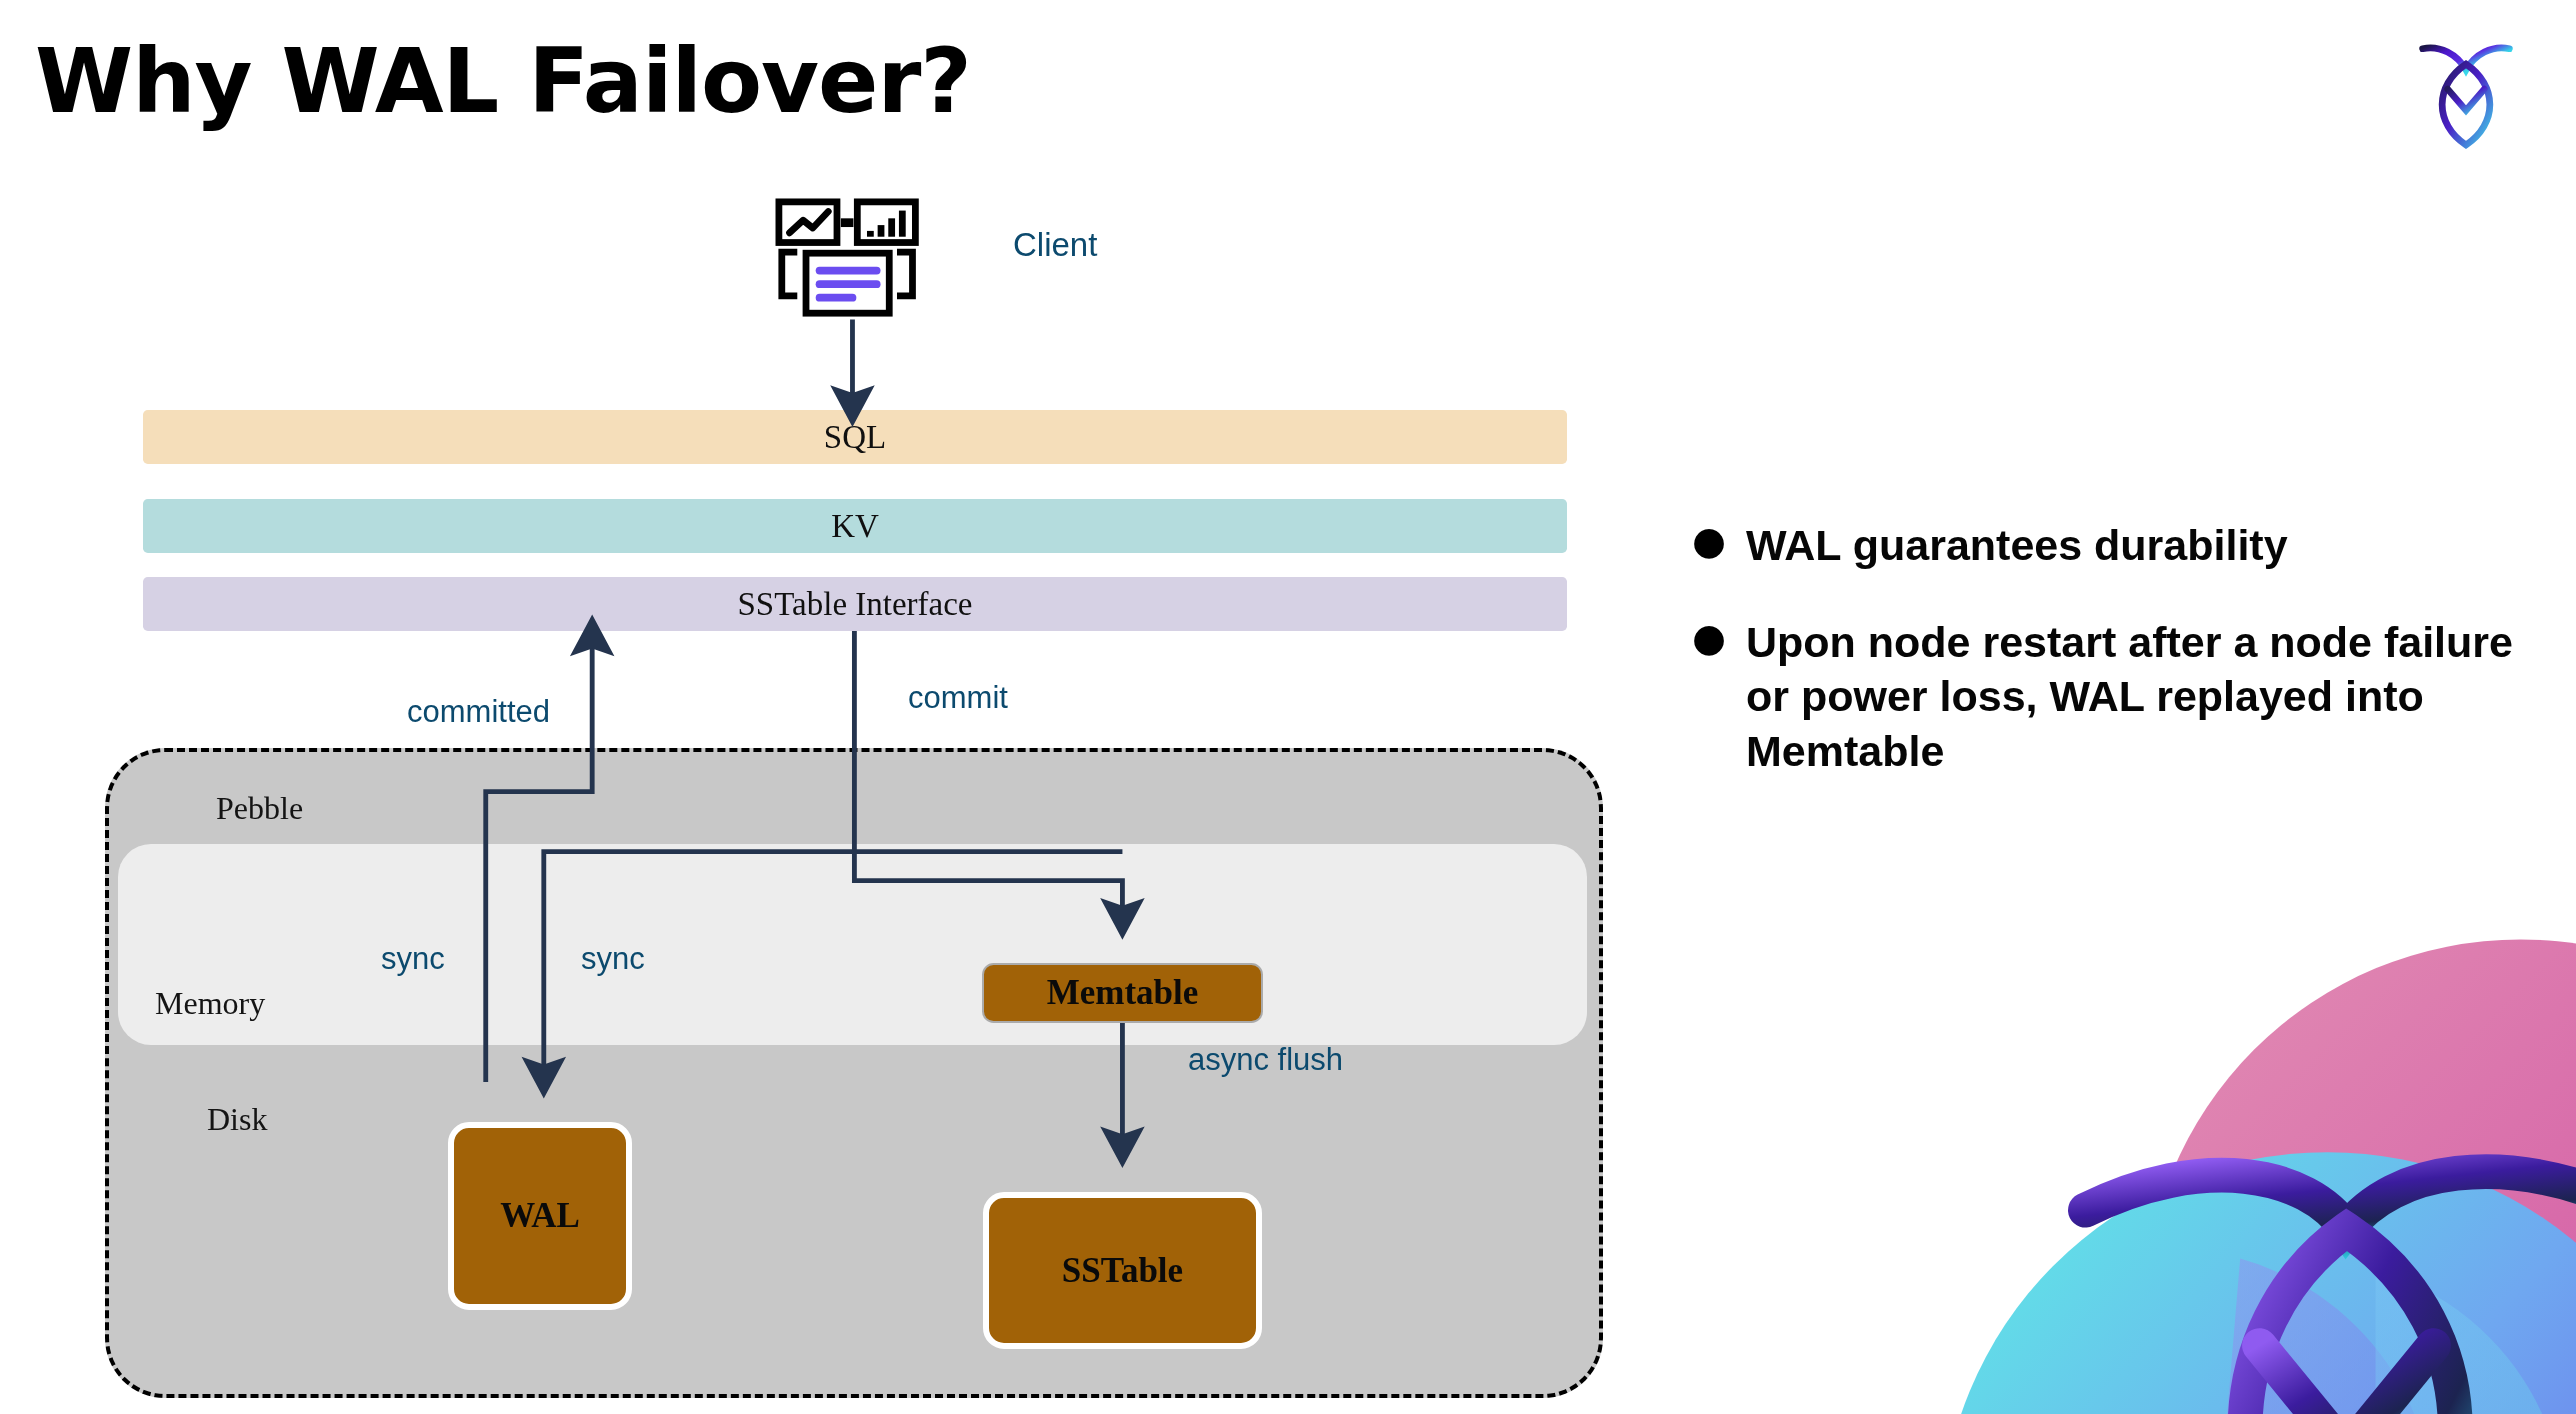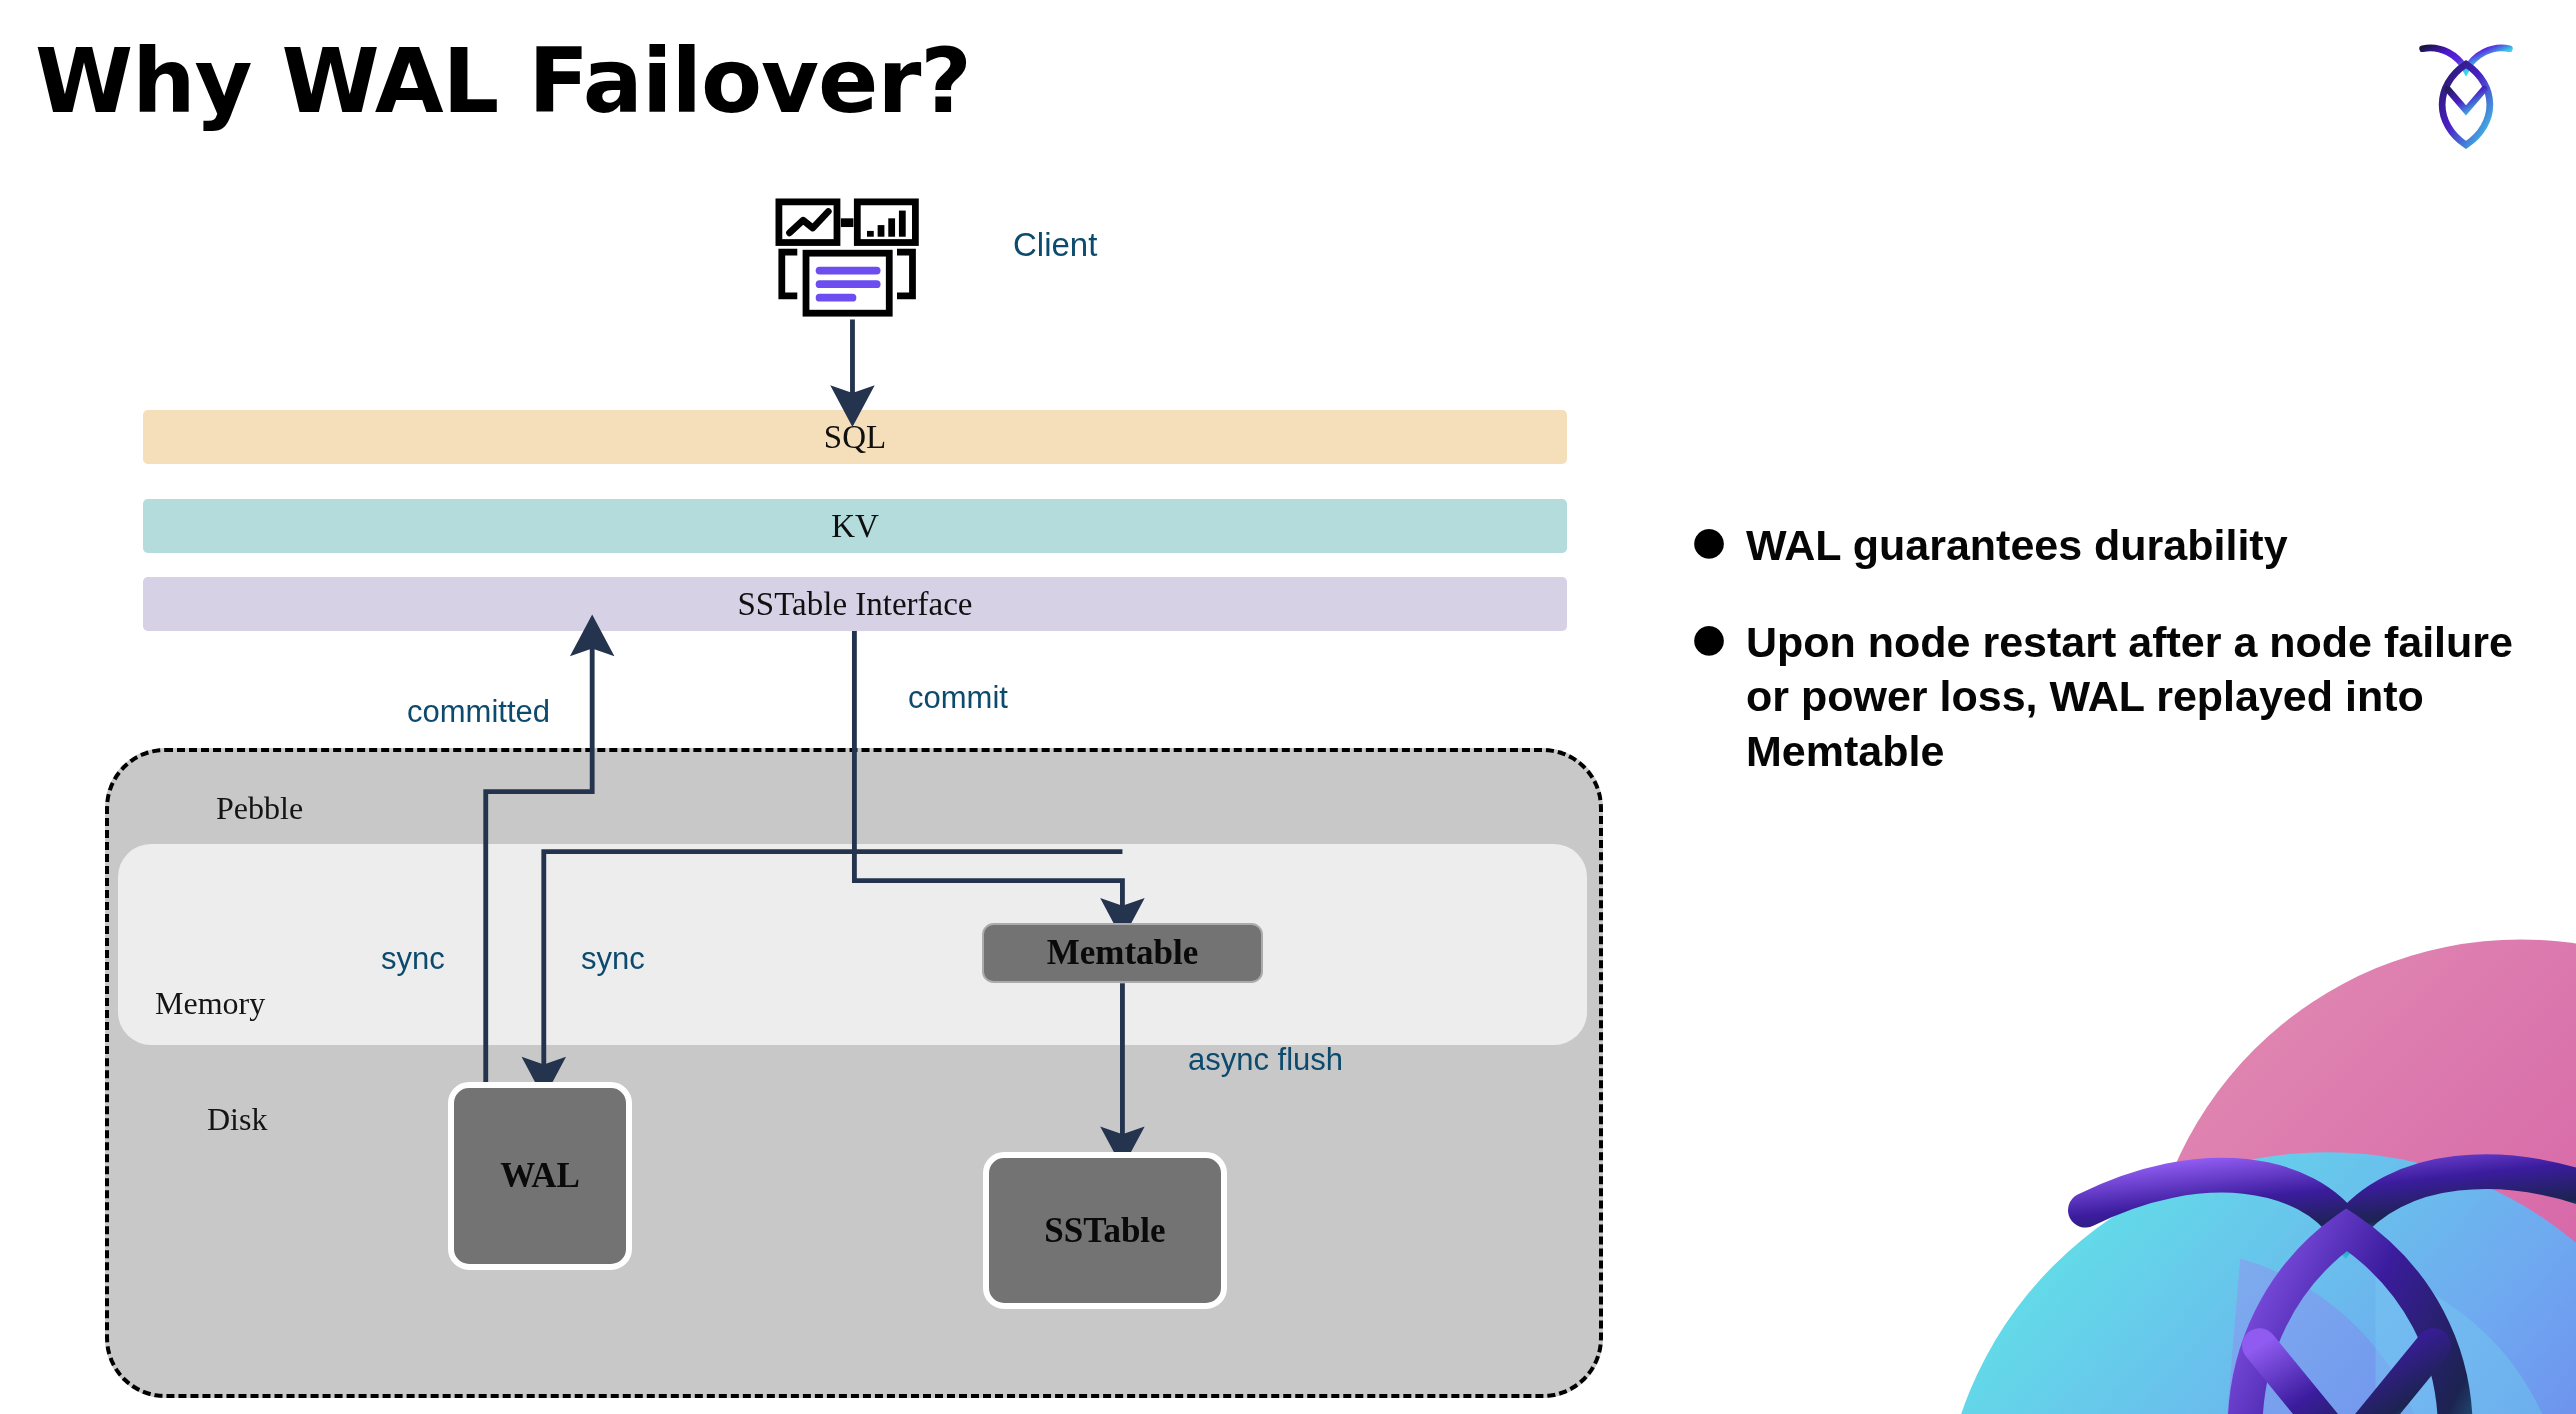--- a/index.html
+++ b/index.html
@@ -66,36 +66,37 @@
     font-family:"Liberation Serif", serif;font-size:32px;color:#141414;
   }
   #disk-label{
     position:absolute;left:207px;top:1101px;
     font-family:Liberation Serif, serif;font-size:32px;color:#141414;
   }
 
   
   .node-box{
     position:absolute;
-    background:#737373;
+    background:#a16207;
     display:flex;align-items:center;justify-content:center;
     font-family:"Liberation Serif", serif;
     font-weight:700;color:#0a0a0a;
     box-sizing:border-box;
+    margin-top:40px;
   }
   #node-memtable{
     left:982px;top:923px;width:281px;height:60px;
     border:2.9px solid #ABABAB;border-radius:11.6px;font-size:35px;
   }
   #node-wal{
     left:448px;top:1082px;width:184px;height:188px;
     border:6.8px solid #ffffff;border-radius:21px;font-size:35px;
   }
   #node-sstable{
-    left:983px;top:1152px;width:244px;height:157px;
+    left:983px;top:1152px;width:279px;height:157px;
     border:6.8px solid #ffffff;border-radius:21px;font-size:35px;
   }
 
   
   #arrow-layer{position:absolute;left:0;top:0;width:1703px;height:1415px;pointer-events:none;}
 
   
   .edge-label{
     position:absolute;
     font-family:"Liberation Sans", sans-serif;

